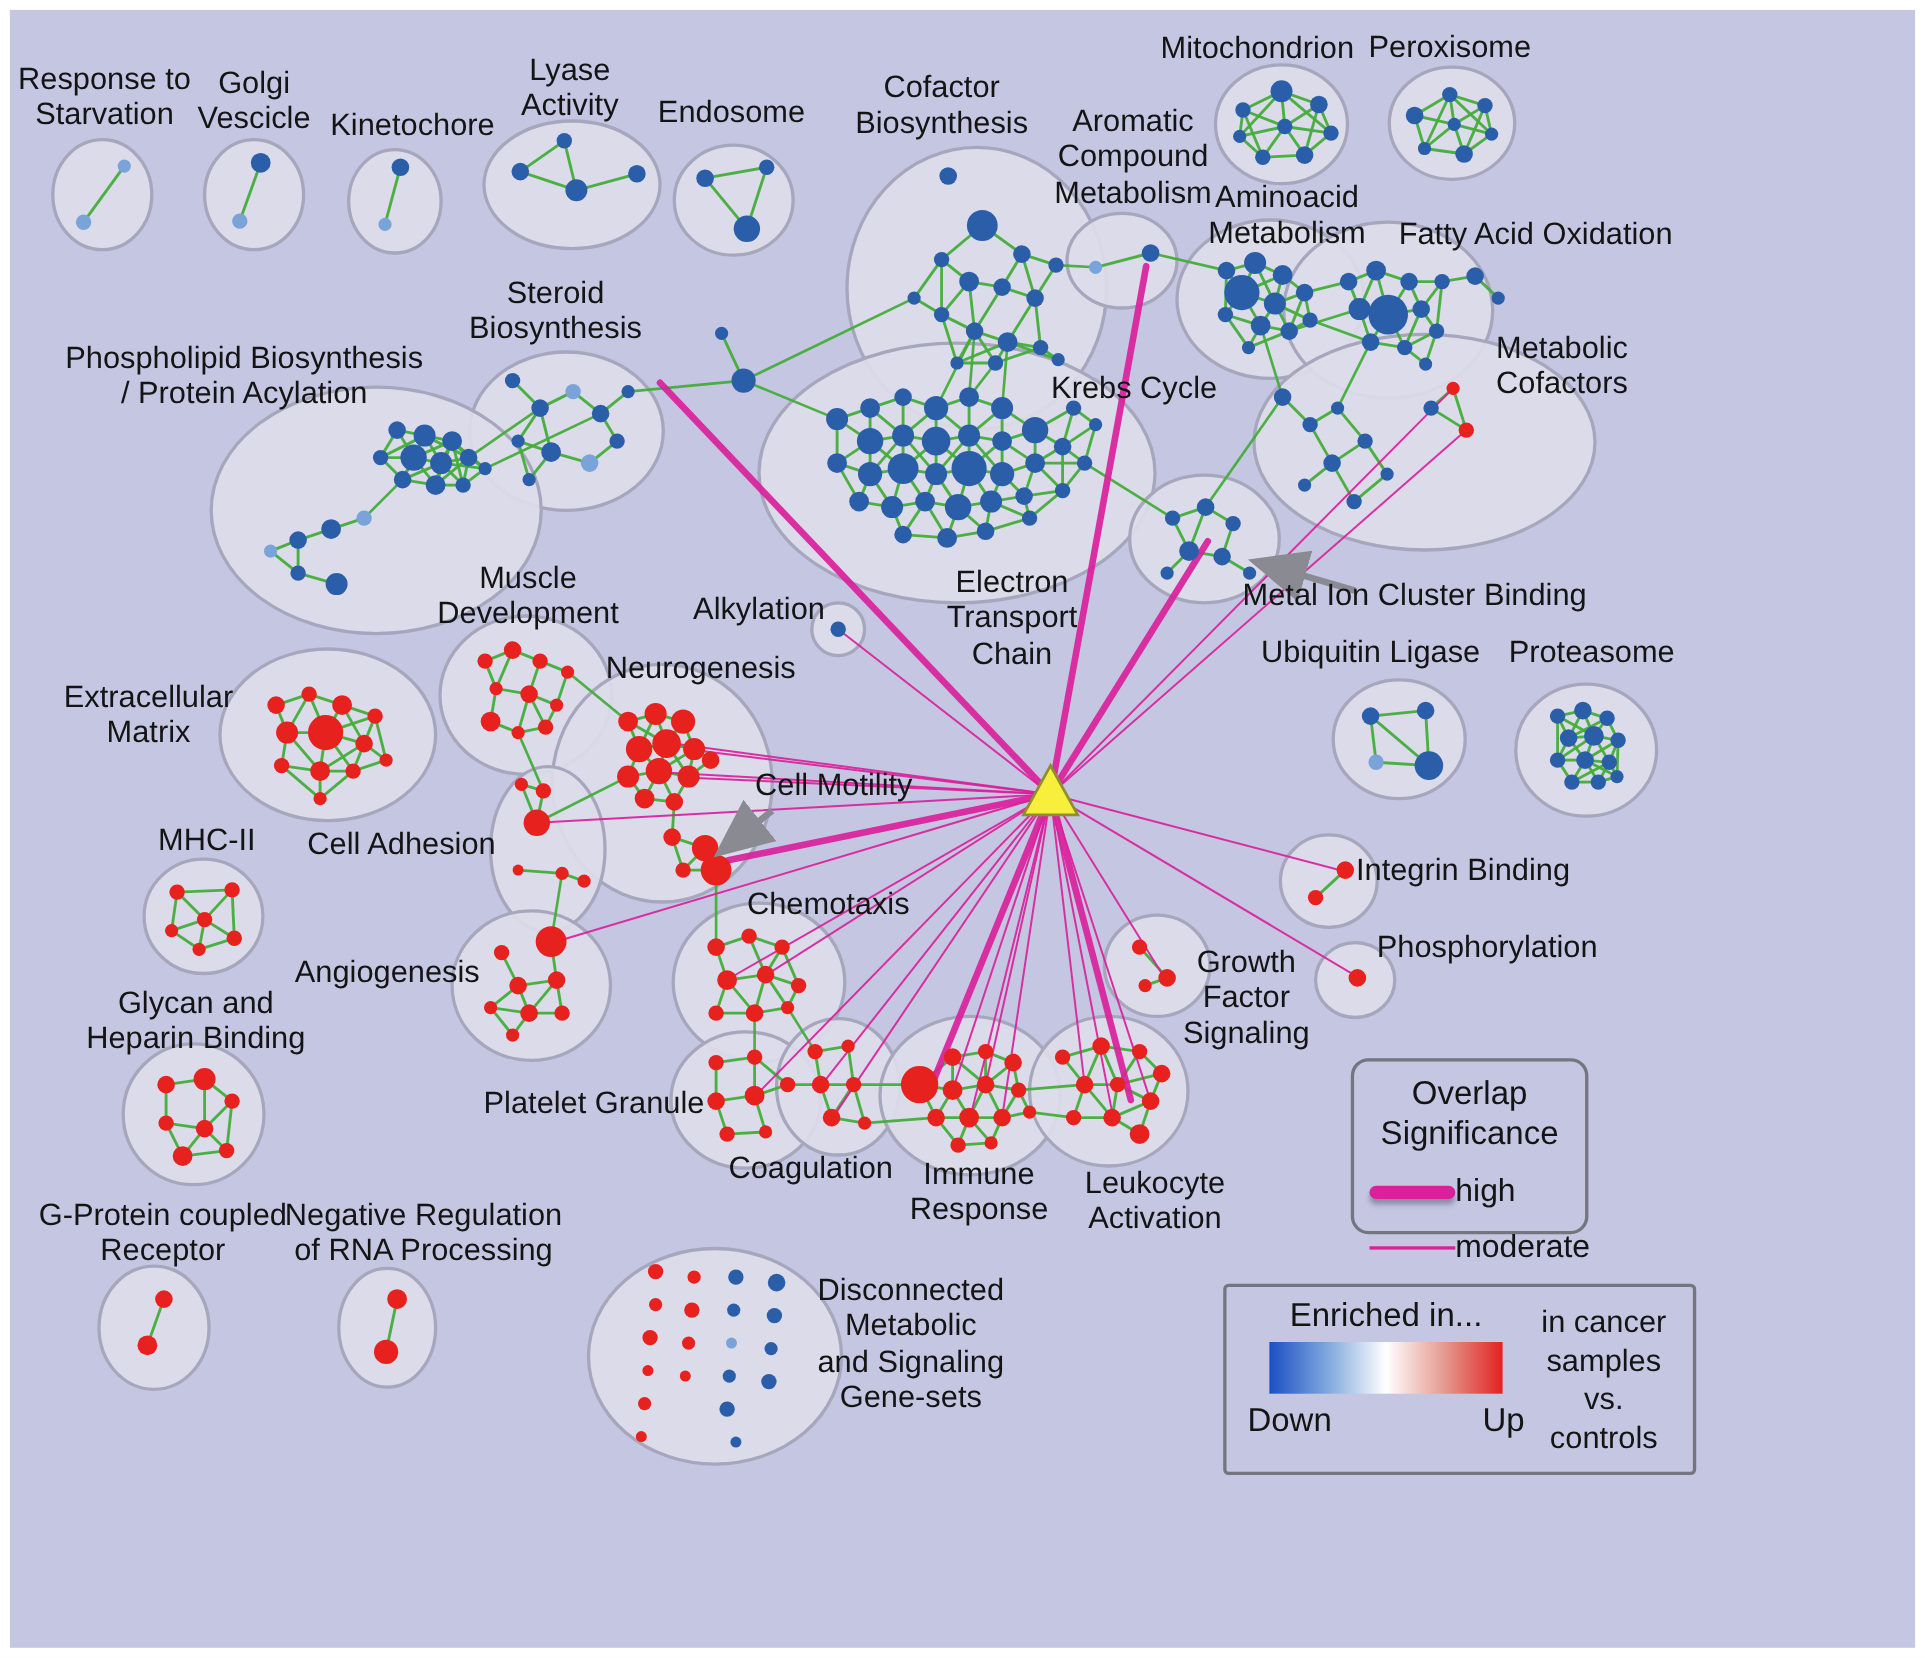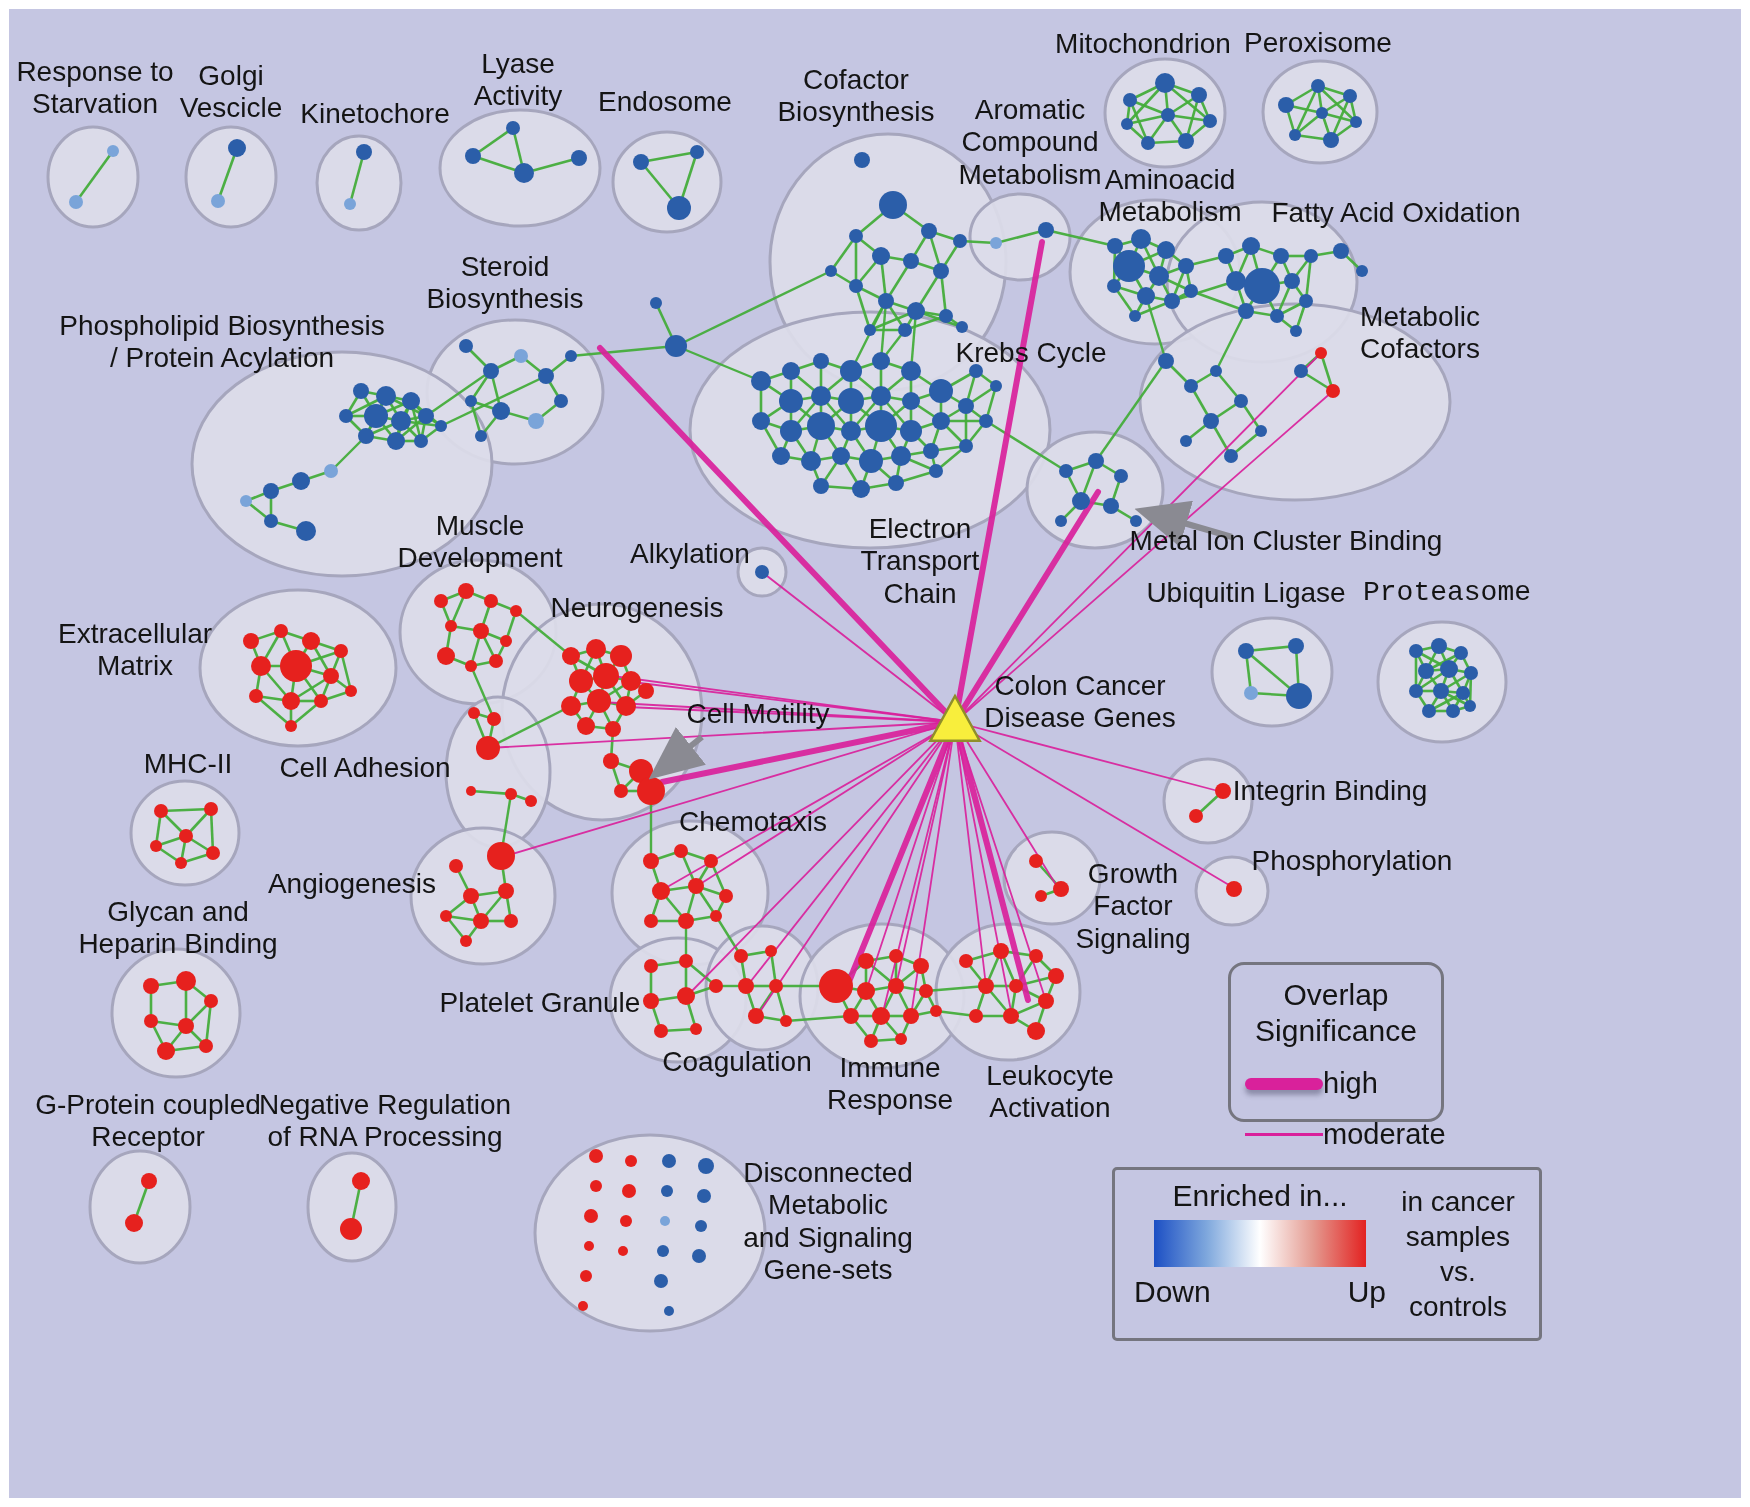--- a/index.html
+++ b/index.html
@@ -987,21 +987,21 @@
         <div class="cluster-label" style="left: 911px; top: 553px;">Electron
 Transport
 Chain</div>
         <div class="cluster-label" style="left: 1277px; top: 532px;">Metal Ion Cluster Binding</div>
         <div class="cluster-label" style="left: 471px; top: 533px;">Muscle
 Development</div>
         <div class="cluster-label" style="left: 681px; top: 545px;">Alkylation</div>
         <div class="cluster-label" style="left: 628px; top: 599px;">Neurogenesis</div>
         <div class="cluster-label" style="left: 749px; top: 705px;">Cell Motility</div>
         <div class="cluster-label" style="left: 1237px; top: 584px;">Ubiquitin Ligase</div>
-        <div class="cluster-label" style="left: 1438px; top: 584px; font-family: Liberation Mono, monospace;">Proteasome</div>
+        <div class="cluster-label" style="left: 1438px; top: 584px;">Proteasome</div>
         <div class="cluster-label" style="left: 126px; top: 641px;">Extracellular
 Matrix</div>
         <div class="cluster-label" style="left: 179px; top: 755px;">MHC-II</div>
         <div class="cluster-label" style="left: 356px; top: 759px;">Cell Adhesion</div>
         <div class="cluster-label" style="left: 744px; top: 813px;">Chemotaxis</div>
         <div class="cluster-label" style="left: 1321px; top: 782px;">Integrin Binding</div>
         <div class="cluster-label" style="left: 1343px; top: 852px;">Phosphorylation</div>
         <div class="cluster-label" style="left: 343px; top: 875px;">Angiogenesis</div>
         <div class="cluster-label" style="left: 1124px; top: 898px;">Growth
 Factor
@@ -1015,22 +1015,20 @@
         <div class="cluster-label" style="left: 1041px; top: 1083px;">Leukocyte
 Activation</div>
         <div class="cluster-label" style="left: 139px; top: 1112px;">G-Protein coupled
 Receptor</div>
         <div class="cluster-label" style="left: 376px; top: 1112px;">Negative Regulation
 of RNA Processing</div>
         <div class="cluster-label" style="left: 819px; top: 1213px;">Disconnected
 Metabolic
 and Signaling
 Gene-sets</div>
-        <div class="cluster-label" style="left: 1071px; top: 693px;">Colon Cancer
-Disease Genes</div>
       </div>
 
     <div class="legend legend-overlap">
       <div class="legend-title">Overlap
 Significance</div>
       <div class="legend-row">
         <span class="swatch-high" style="background: rgb(217, 33, 155);"></span>
         <span class="lbl">high</span>
       </div>
       <div class="legend-row">

